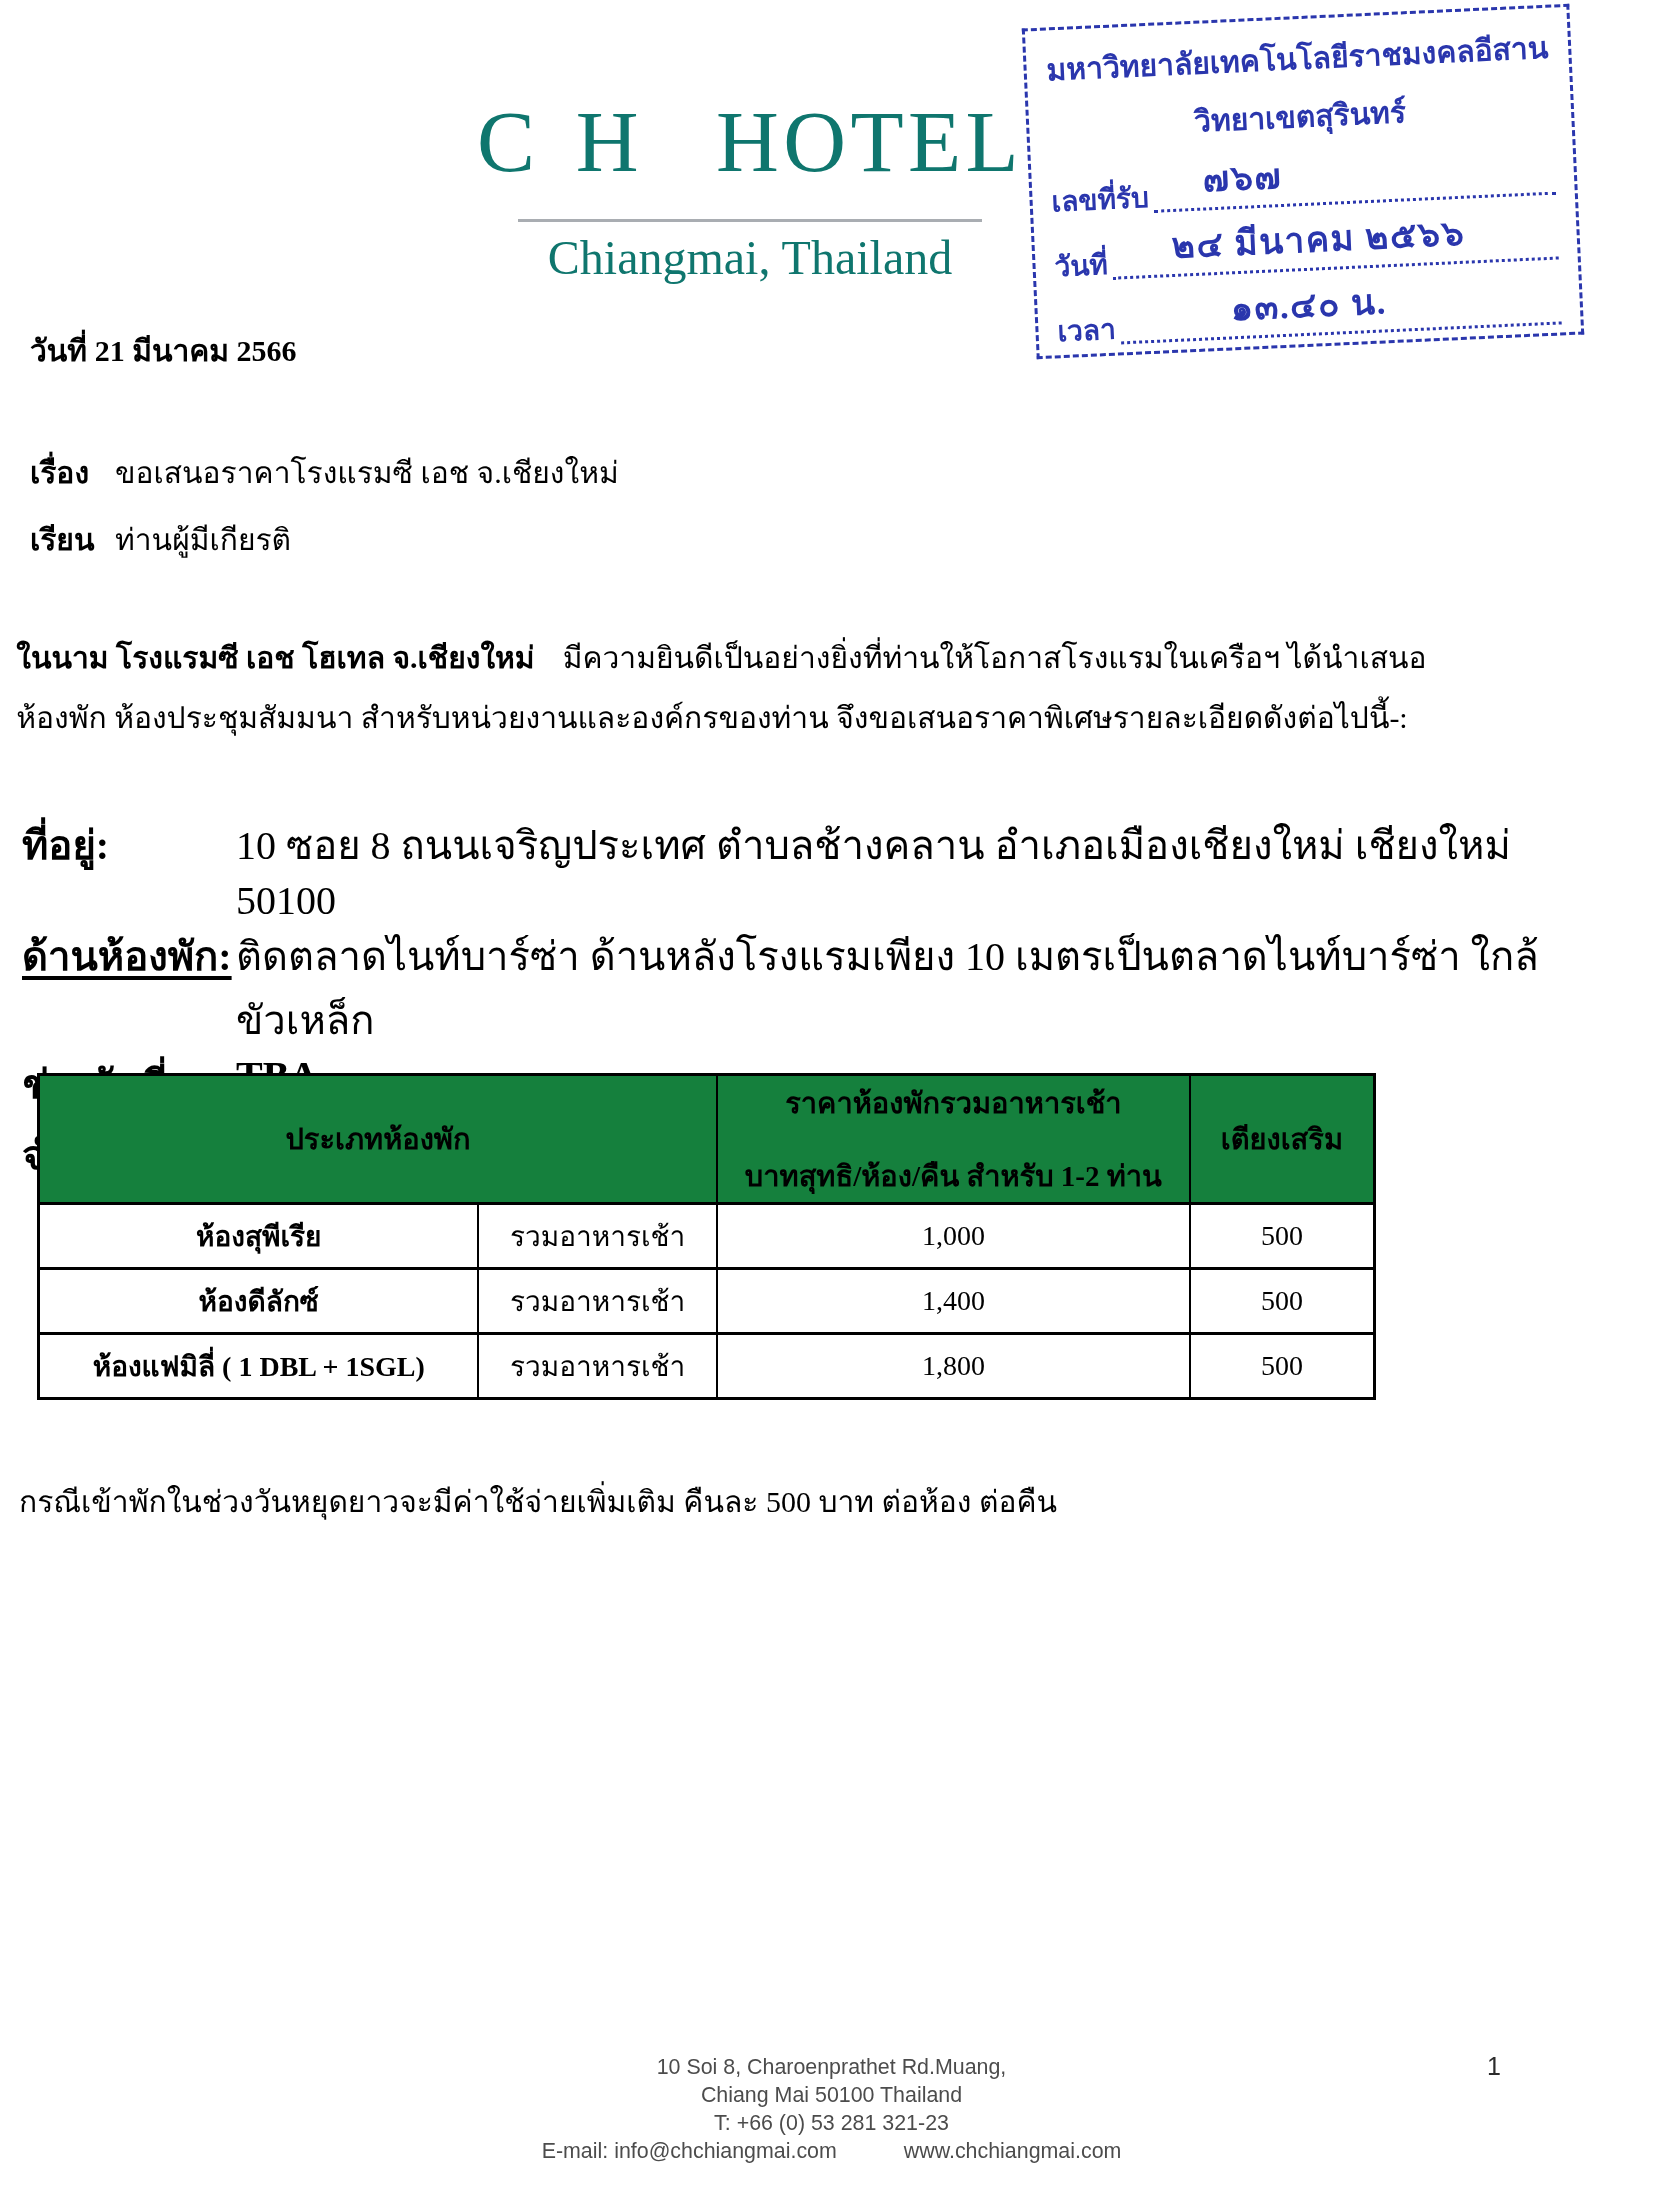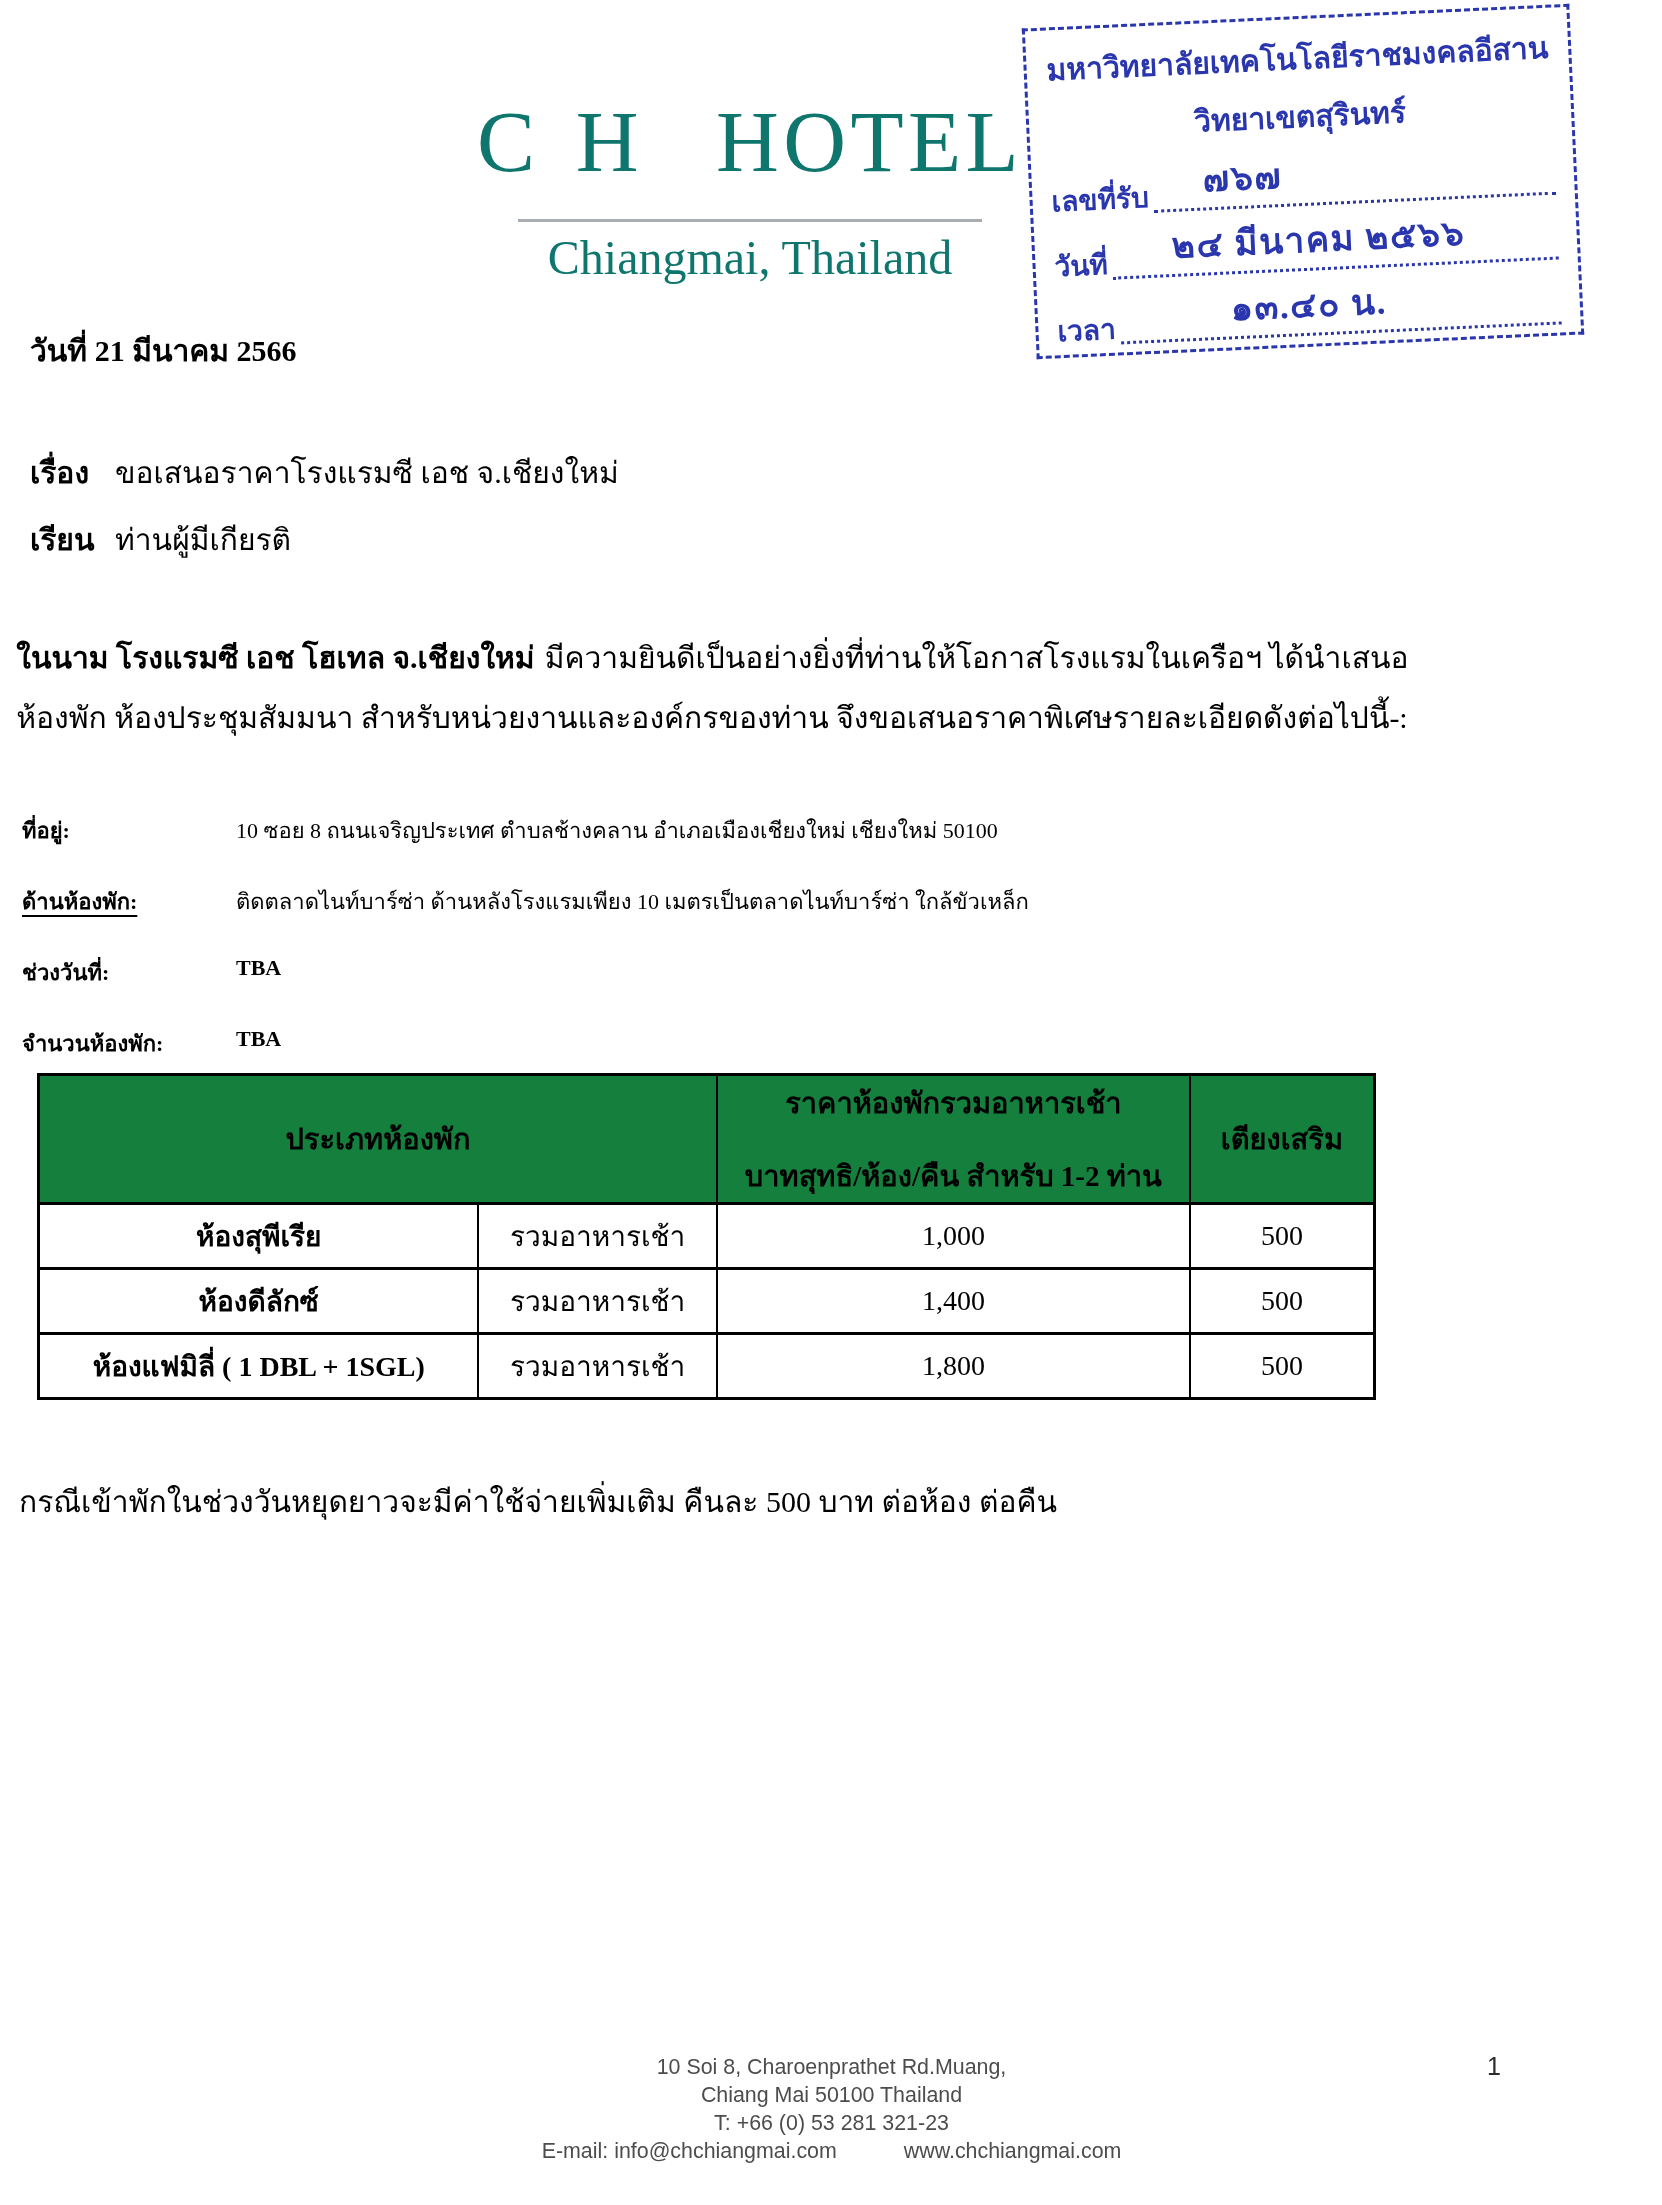--- a/index.html
+++ b/index.html
@@ -41,24 +41,24 @@
   .stamp-value.time { left:174px; }
 
   
   .doc-date { position:absolute; left:30px; top:327px; font-size:30px; font-weight:bold; }
   .subject-line { position:absolute; left:30px; top:449px; font-size:30px; display:flex; }
   .to-line { position:absolute; left:30px; top:516px; font-size:30px; display:flex; }
   .line-label { font-weight:bold; min-width:85px; }
   .intro { position:absolute; left:16.3px; top:636px; width:1545px; font-size:30px; }
   .intro-l1 { line-height:44px; }
   .intro-l2 { line-height:44px; margin-top:16.3px; }
-  .intro-bold { font-weight:bold; margin-right:10px; }
-
-  
-  .details { position:absolute; left:22px; top:813px; width:1552px; font-size:22px; }
+  .intro-bold { font-weight:bold; margin-right:28px; }
+
+  
+  .details { position:absolute; left:22px; top:813px; width:1552px; font-size:40px; }
   .detail-row { display:flex; align-items:flex-start; min-height:71px; }
   .detail-label { font-weight:bold; min-width:214px; white-space:nowrap; }
   .detail-label.underlined { text-decoration:underline; text-underline-offset:6px; }
   .detail-value { }
   .detail-value.bold { font-weight:bold; }
 
   
   table.price { position:absolute; left:37px; top:1073px; width:1339px; border-collapse:collapse; }
   table.price, table.price td, table.price th { border:2.2px solid #000; }
   table.price { border-width:3.7px; }

